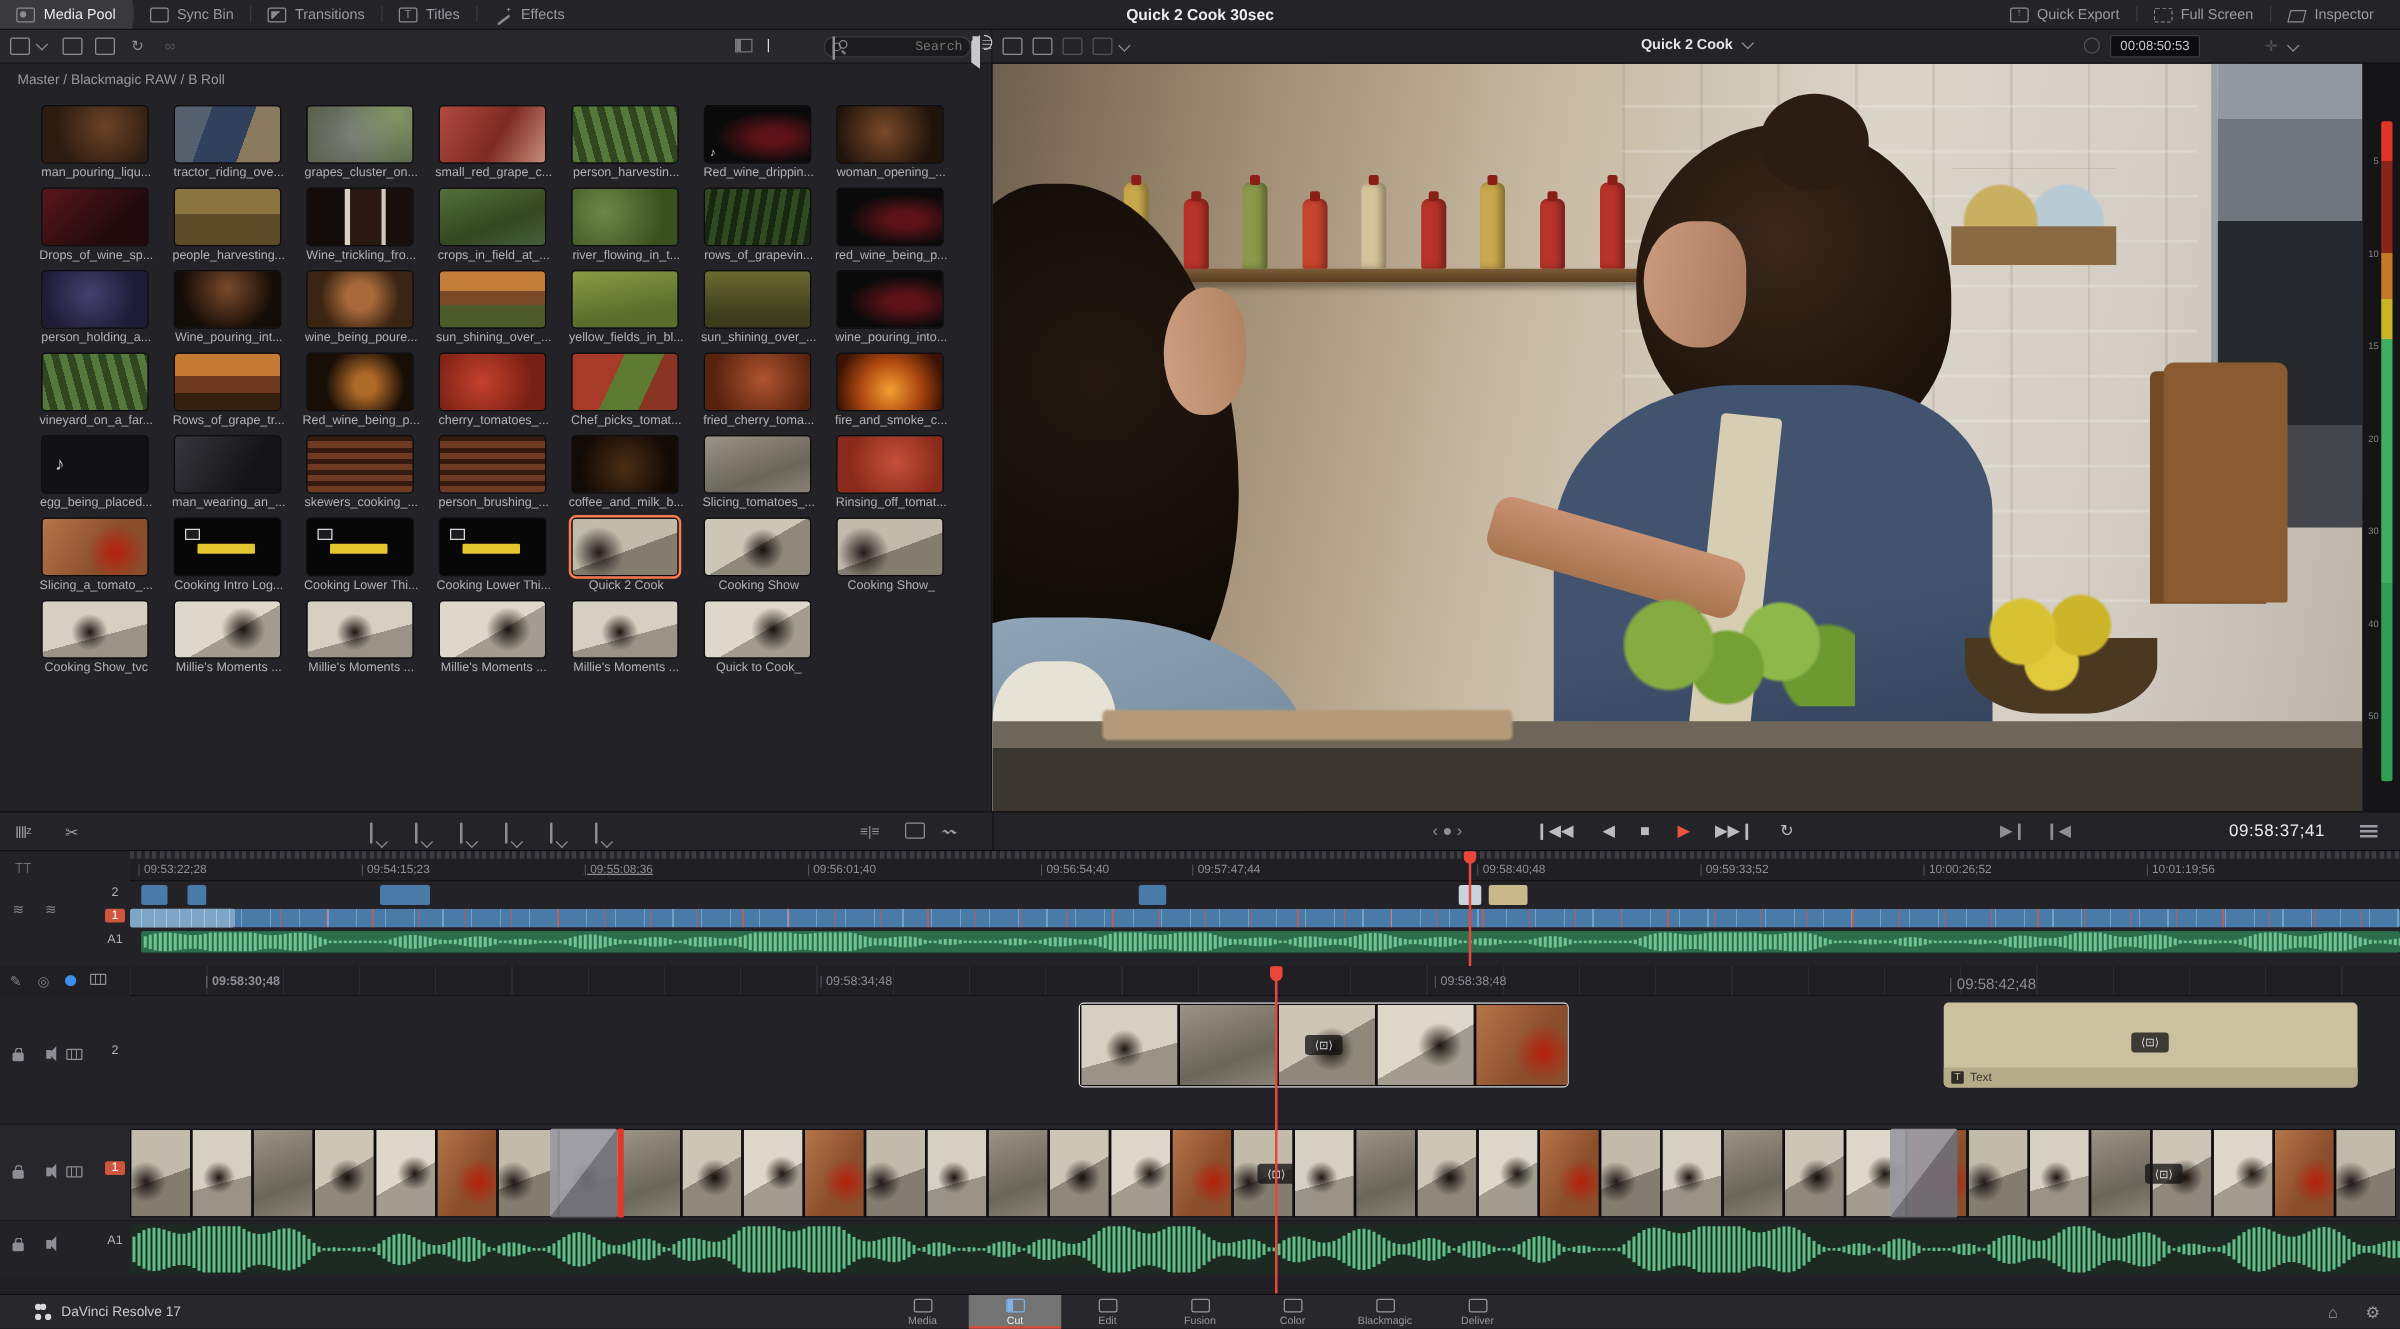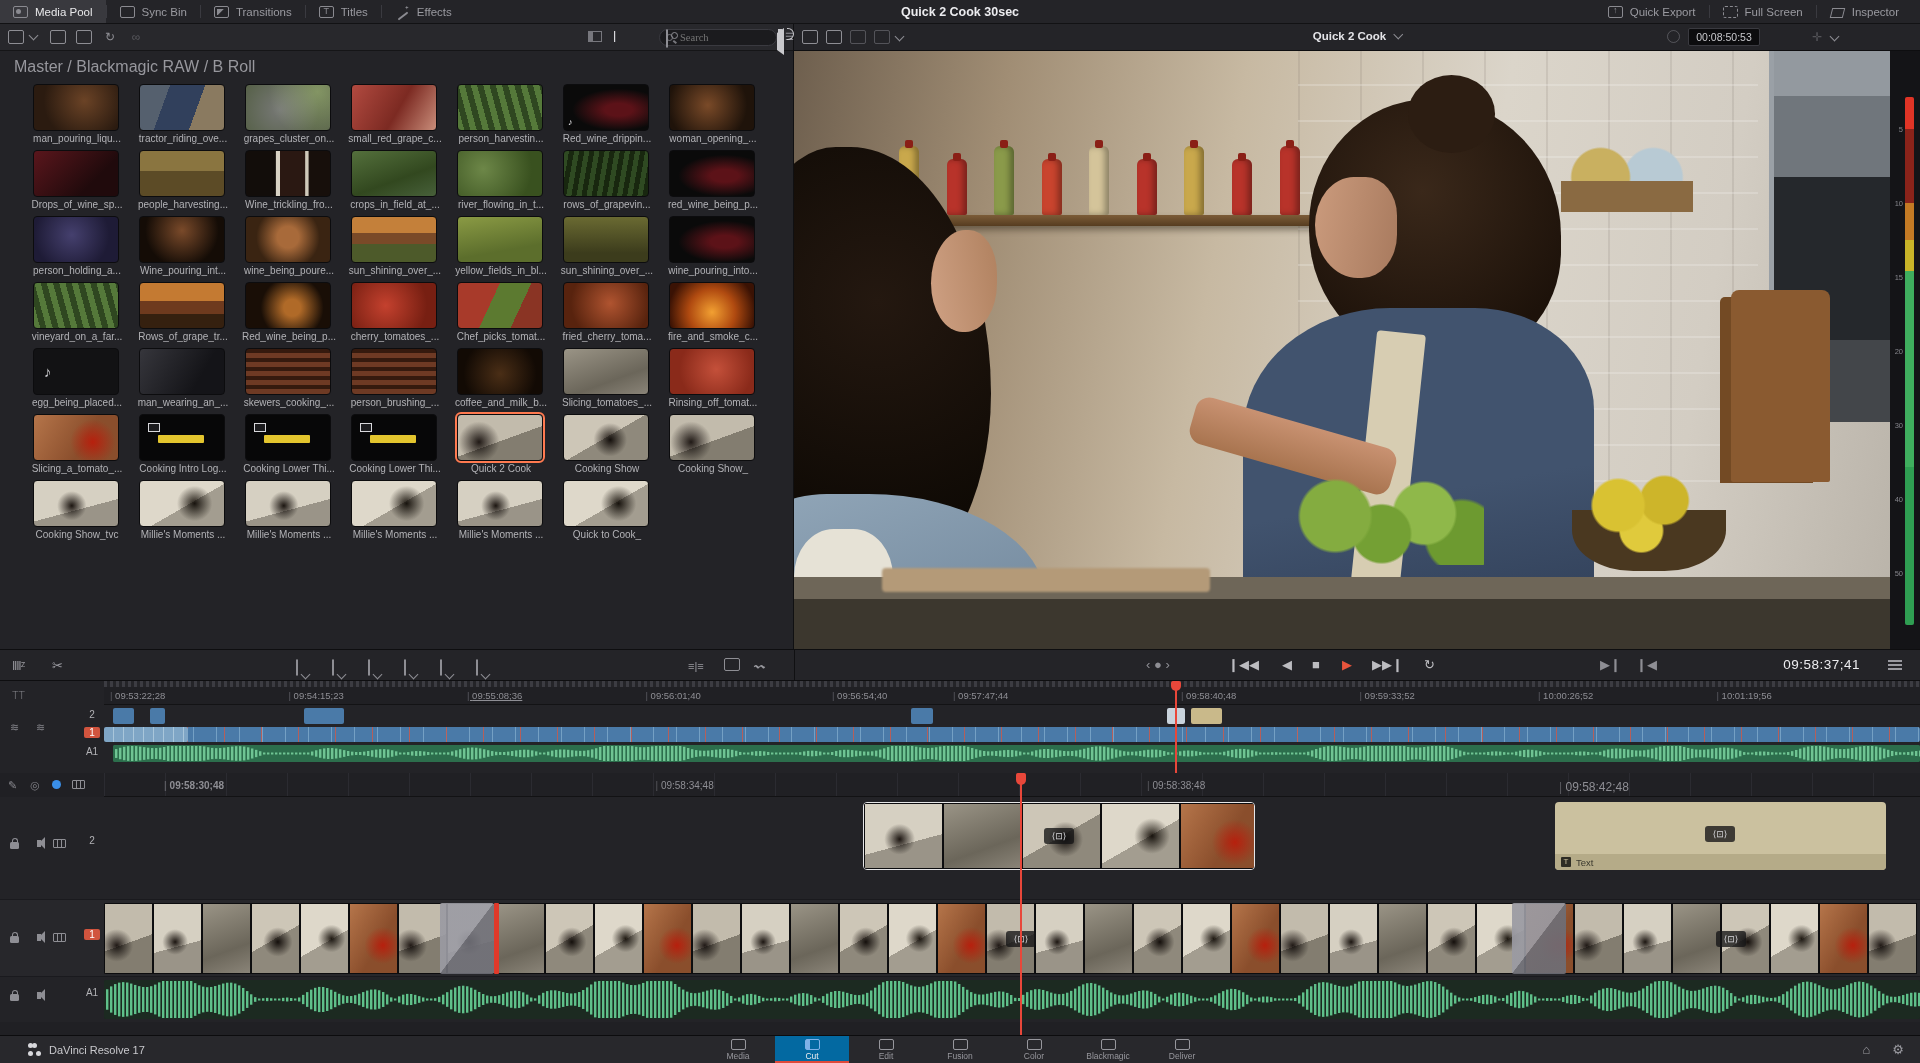--- a/index.html
+++ b/index.html
@@ -33,30 +33,30 @@
   .mediapool { position:absolute; left:0; top:0; width:794px; height:625px; background:#232327; border-right:1px solid #101012; }
   .viewerpanel { position:absolute; left:794px; top:0; width:1126px; height:625px; background:#141417; }
 
   
   .mp-toolbar { position:absolute; left:0; top:0; width:100%; height:27px; background:#28282c; border-bottom:1px solid #151517; }
   .mpt-ic { position:absolute; top:6px; width:16px; height:14px; color:#8e8e94; font-size:12px; line-height:14px; text-align:center; }
   .boxic { border:1px solid #8e8e94; border-radius:2px; }
   .dim { opacity:.45; }
   .chev { position:absolute; width:7px; height:7px; border-right:1.5px solid #8e8e94; border-bottom:1.5px solid #8e8e94; transform:rotate(45deg); }
   .mp-search { position:absolute; left:659px; top:5px; width:118px; height:17px; background:#1b1b1e; border:1px solid #3a3a40; border-radius:9px; display:flex; align-items:center; padding-left:20px; }
-  .mp-search input { background:transparent; border:none; outline:none; color:#9a9aa0; font-size:10.5px; width:90px; font-family:Liberation Serif, serif; }
+  .mp-search input { background:transparent; border:none; outline:none; color:#9a9aa0; font-size:10.5px; width:90px; font-family:Liberation Mono, monospace;text-align:right; }
   .mag { position:absolute; left:6px; top:4px; width:7px; height:7px; border:1.5px solid #77777d; border-radius:50%; }
   .mag::after { content:""; position:absolute; left:6px; top:6px; width:4px; height:1.5px; background:#77777d; transform:rotate(40deg); }
   .viewmode { position:absolute; top:7px; width:14px; height:11px; }
   .vm-strip { background:linear-gradient(90deg,#77777d 0 4px,transparent 4px 5px); border:1px solid #77777d; }
   .vm-grid { background:conic-gradient(#d8d8dc 0 100%); clip-path:polygon(0 0,30% 0,30% 100%,0 100%); box-shadow:5px 0 0 #d8d8dc, 10px 0 0 #d8d8dc; width:4px; }
   .vm-list { border-top:2px solid #77777d; border-bottom:2px solid #77777d; height:10px; position:relative; }
   .vm-list::after { content:""; position:absolute; top:2.5px; left:0; width:100%; height:2px; background:#77777d; }
 
-  .mp-breadcrumb { position:absolute; left:14px; top:34px; font-size:16px; color:#97979d; }
+  .mp-breadcrumb { position:absolute; left:14px; top:34px; font-size:11px; color:#97979d; }
 
   
   .mp-grid { position:absolute; left:24px; top:56px; width:760px; display:grid; grid-template-columns:repeat(7,106px); }
   .mp-cell { width:106px; height:66px; position:relative; }
   .mp-thumb { position:absolute; left:9px; top:4px; width:86px; height:47px; border-radius:4px; border:1px solid #0c0c0e; overflow:hidden; }
   .mp-thumb.sel { outline:2px solid #ff7a50; outline-offset:0; }
   .mp-label { position:absolute; left:0; top:53px; width:106px; text-align:center; font-size:10px; color:#b2b2b6; white-space:nowrap; overflow:hidden; }
   .note-badge { position:absolute; left:4px; bottom:3px; font-size:9px; color:#e4e4e8; }
   .note-center { position:absolute; left:10px; top:14px; font-size:15px; color:#cdcdd1; }
   .cardbar { position:absolute; left:18px; top:20px; width:46px; height:8px; background:#e3c52e; border-radius:1px; }
@@ -188,21 +188,21 @@
 
   
   .tabbar { position:absolute; top:1035px; left:0; width:1920px; height:28px; background:#28282c; border-top:1px solid #0c0c0e; }
   .brand { position:absolute; left:28px; top:7px; display:flex; align-items:center; gap:8px; font-size:11px; color:#c9c9cd; }
   .dvlogo { width:13px; height:13px; position:relative; }
   .dvlogo::before, .dvlogo::after { content:""; position:absolute; width:5px; height:5px; border-radius:50%; background:#d8d8dc; }
   .dvlogo::before { left:4px; top:0; box-shadow:-4px 8px 0 #d8d8dc, 4px 8px 0 #d8d8dc; }
   .tabs { position:absolute; left:50%; transform:translateX(-50%); top:0; height:28px; display:flex; }
   .tab { width:74px; height:28px; display:flex; flex-direction:column; align-items:center; justify-content:center; gap:1px; font-size:8.5px; color:#97979d; cursor:default; }
   .tab .ticon { width:15px; height:11px; border:1px solid #97979d; border-radius:2px; }
-  .tab.active { background:#0369a1; color:#ececef; box-shadow:inset 0 -3px 0 #e0493a; }
+  .tab.active { background:#737373; color:#ececef; box-shadow:inset 0 -3px 0 #e0493a; }
   .tab.active .ticon { border-color:#7fb2e8; background:linear-gradient(90deg,#7fb2e8 0 4px,transparent 4px); }
   .tab-right { position:absolute; right:16px; top:6px; display:flex; gap:22px; font-size:13px; color:#9a9aa0; }
 </style>
 </head>
 <body>
 
 <div class="app">
 
   <header class="topbar">
     <div class="tb-left" id="tb-left">

